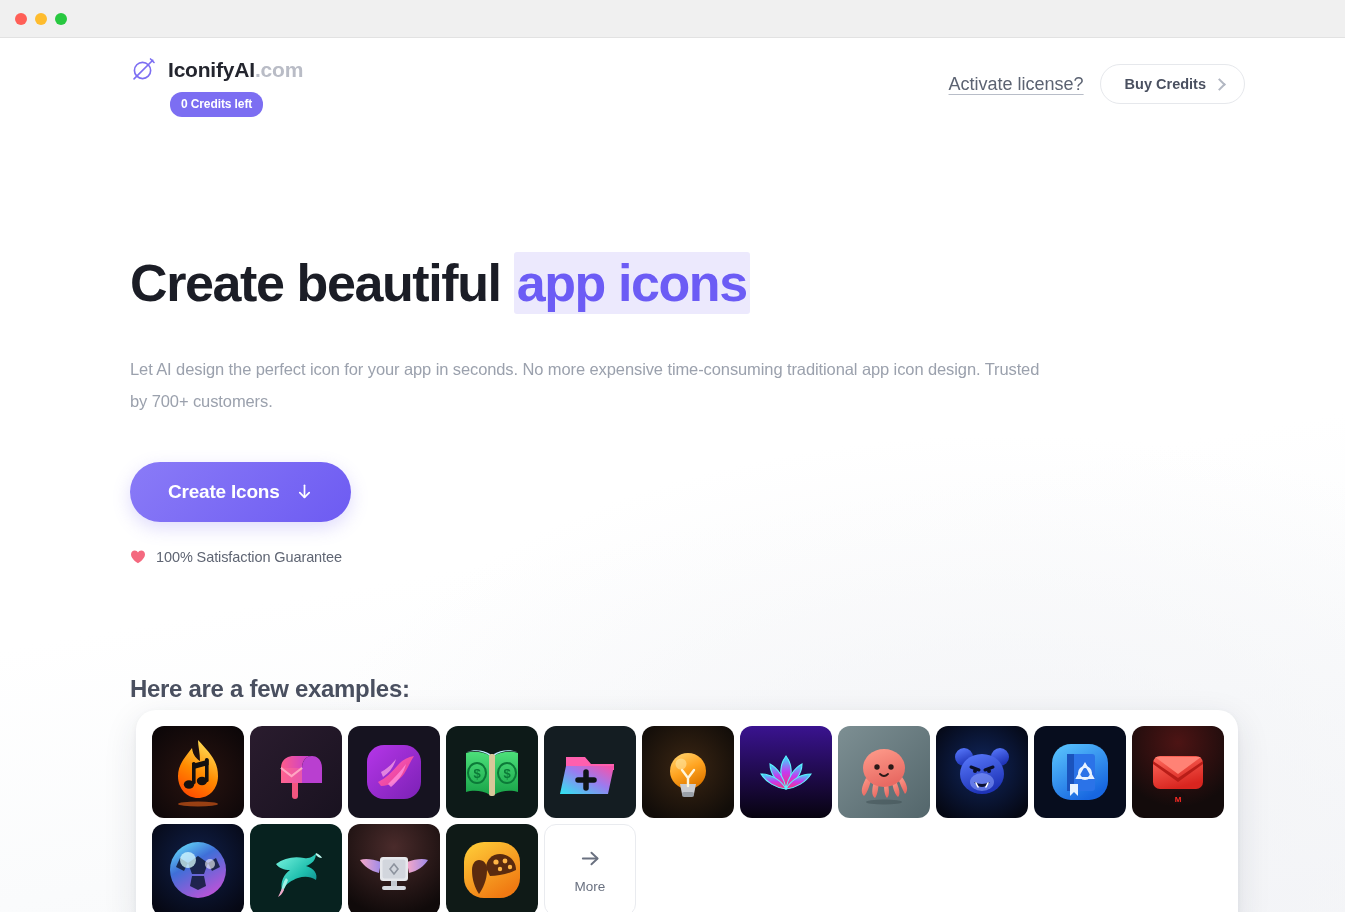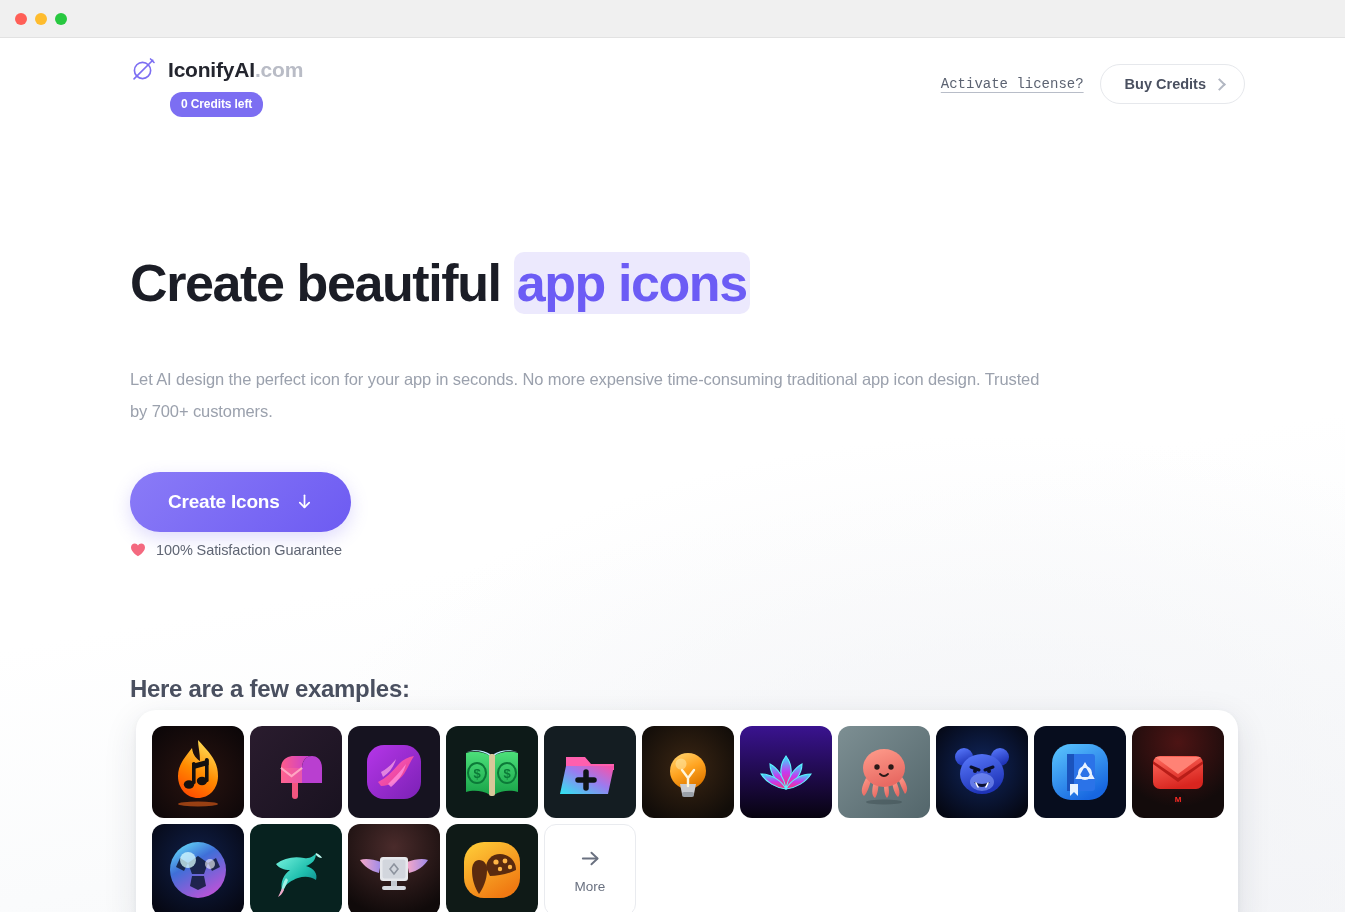--- a/index.html
+++ b/index.html
@@ -63,29 +63,28 @@
     color: #ffffff;
     font-size: 12px;
     font-weight: 700;
     padding: 5px 11px 6px;
     border-radius: 12px;
     letter-spacing: -0.1px;
   }
 
   .header-right { display: flex; align-items: center; gap: 16px; padding-top: 8px; }
   .activate-link {
-    font-size: 14px;
+    font-size: 18px;
     font-weight: 500;
     color: #5c6372;
     text-decoration: underline;
     text-underline-offset: 4px;
     text-decoration-color: #b8bdc8;
     cursor: pointer;
     white-space: nowrap;
-    font-family: Liberation Mono, monospace;
   }
   .buy-credits {
     display: flex;
     align-items: center;
     gap: 9px;
     border: 1.5px solid #e6e8ec;
     border-radius: 999px;
     background: #ffffff;
     padding: 11px 20px 11px 24px;
     font-size: 14.5px;
@@ -102,24 +101,24 @@
     font-size: 52px;
     font-weight: 700;
     color: #1b1d26;
     line-height: 1.28;
     letter-spacing: -1.4px;
   }
   .hl-mark {
     color: #6c5cf5;
     background: #ece9fd;
     padding: 2px 3px;
-    border-radius: 10px;
+    border-radius: 3px;
   }
   .subtitle {
-    margin-top: 46px;
+    margin-top: 36px;
     font-size: 16.5px;
     line-height: 1.94;
     color: #9ba1ad;
     max-width: 912px;
     letter-spacing: -0.1px;
   }
   .cta {
     margin-top: 45px;
     display: inline-flex;
     align-items: center;
@@ -130,21 +129,21 @@
     font-weight: 700;
     padding: 19px 38px;
     border: none;
     border-radius: 999px;
     cursor: pointer;
     letter-spacing: -0.2px;
     box-shadow: 0 6px 18px rgba(110,92,242,0.22);
   }
   .arrow-down { width: 17px; height: 17px; display: block; }
   .guarantee {
-    margin-top: 10px;
+    margin-top: 27px;
     display: flex;
     align-items: flex-start;
     gap: 10px;
     font-size: 14.5px;
     color: #5f6573;
     letter-spacing: -0.1px;
   }
   .heart { width: 16px; height: 16px; display: block; }
 
   

